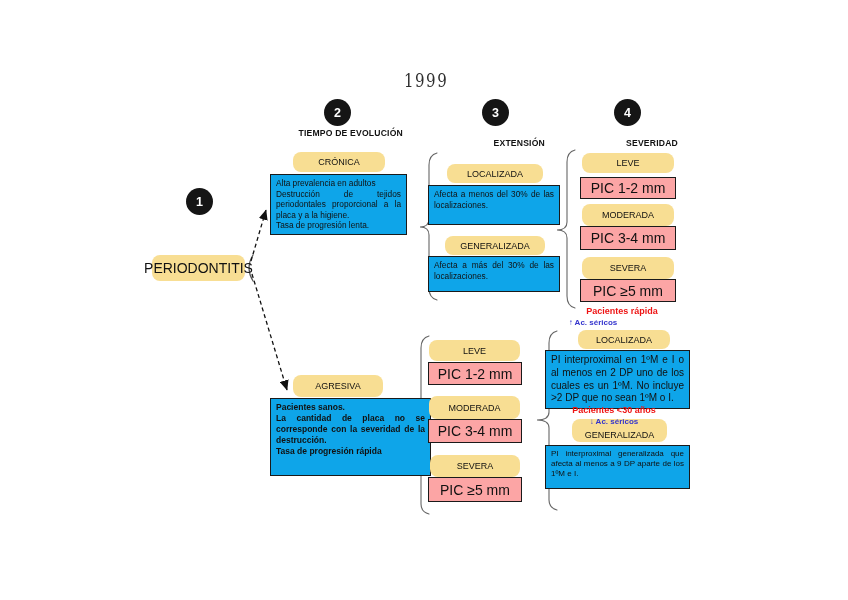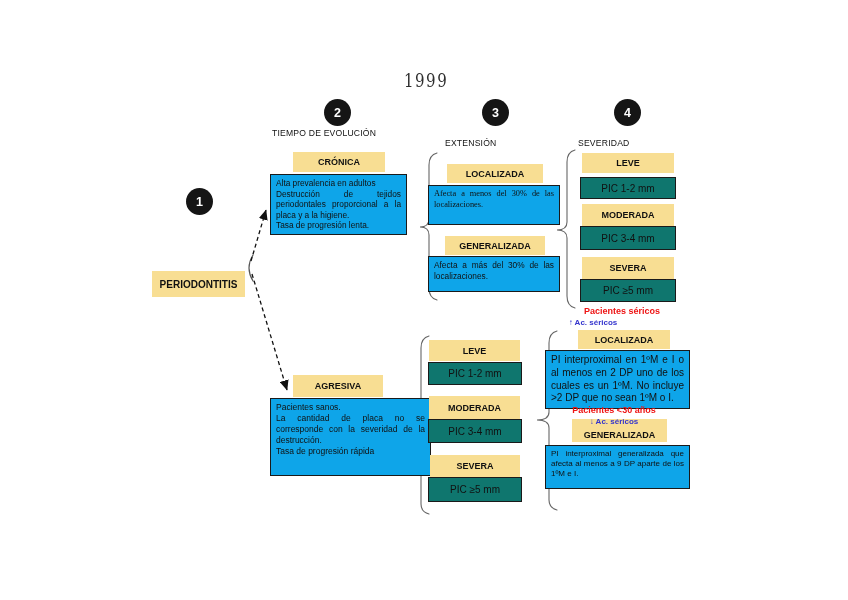--- a/index.html
+++ b/index.html
@@ -3,26 +3,26 @@
 <meta charset="utf-8">
 <style>
   html,body{margin:0;padding:0;background:#fff;}
   .canvas{position:relative;width:740px;height:600px;background:#ffffff;overflow:hidden;
           font-family:"Liberation Sans","DejaVu Sans",sans-serif;color:#111;padding-left:8px;}
   svg.connectors{position:absolute;left:0;top:0;width:848px;height:600px;pointer-events:none;}
   .year{position:absolute;font-family:"DejaVu Serif",serif;font-size:15px;color:#2e2e2e;
         letter-spacing:1.5px;transform:scaleY(1.18);}
   .circle{position:absolute;width:27px;height:27px;border-radius:50%;background:#151515;color:#fff;
           font-weight:bold;font-size:12.5px;display:flex;align-items:center;justify-content:center;}
-  .hdr{position:absolute;font-weight:normal;font-size:8.6px;letter-spacing:.2px;text-align:left;color:#111;}
-  .ylabel{position:absolute;background:var(--yellow,#f8de93);font-weight:bold;font-size:9px;
-          display:flex;align-items:center;justify-content:center;text-align:center;color:#111;}
+  .hdr{position:absolute;font-weight:bold;font-size:8.6px;letter-spacing:.2px;text-align:right;color:#111;}
+  .ylabel{position:absolute;background:var(--yellow,#f8de93);font-weight:normal;font-size:9px;
+          display:flex;align-items:center;justify-content:center;text-align:center;color:#111;border-radius:8px;}
   .wbox{position:absolute;background:#0ea5e9;border:1.3px solid #1a1a1a;font-size:8.3px;
         padding:3px 5px;text-align:justify;white-space:pre-line;line-height:1.28;color:#111;box-sizing:border-box;}
-  .pic{position:absolute;background:#0f766e;border:1.3px solid #1a1a1a;font-size:10px;
+  .pic{position:absolute;background:#fca5a5;border:1.3px solid #1a1a1a;font-size:14px;
        display:flex;align-items:center;justify-content:center;box-sizing:border-box;}
   .note-red{position:absolute;color:var(--red,#ee1414);font-weight:bold;font-size:9px;text-align:center;}
   .note-blue{position:absolute;color:var(--blue,#3434cd);font-weight:bold;font-size:8px;text-align:center;z-index:3;}
 </style>
 </head>
 <body>
 
 <div class="canvas">
 
   <svg class="connectors" viewBox="0 0 848 600">
@@ -50,52 +50,52 @@
 
   <div class="circle" style="left:186px;top:188px;">1</div>
   <div class="circle" style="left:324px;top:99px;">2</div>
   <div class="circle" style="left:482px;top:99px;">3</div>
   <div class="circle" style="left:614px;top:99px;">4</div>
 
   <div class="hdr" style="left:272px;top:128px;width:131px;">TIEMPO DE EVOLUCIÓN</div>
   <div class="hdr" style="left:445px;top:138px;width:100px;">EXTENSIÓN</div>
   <div class="hdr" style="left:578px;top:138px;width:100px;">SEVERIDAD</div>
 
-  <div class="ylabel" style="left:152px;top:271px;width:93px;height:26px;font-size:10px;">PERIODONTITIS</div>
+  <div class="ylabel" style="left:152px;top:255px;width:93px;height:26px;font-size:14px;">PERIODONTITIS</div>
 
   <div class="ylabel" style="left:293px;top:152px;width:92px;height:20px;">CRÓNICA</div>
   <div class="wbox" style="left:270px;top:174px;width:137px;min-height:60px;">Alta prevalencia en adultos
 Destrucción de tejidos periodontales proporcional a la placa y a la higiene.
 Tasa de progresión lenta.</div>
 
   <div class="ylabel" style="left:447px;top:164px;width:96px;height:19px;">LOCALIZADA</div>
-  <div class="wbox" style="left:428px;top:185px;width:132px;min-height:40px;font-family:Liberation Serif, serif;">Afecta a menos del 30% de las localizaciones.</div>
+  <div class="wbox" style="left:428px;top:185px;width:132px;min-height:40px;">Afecta a menos del 30% de las localizaciones.</div>
   <div class="ylabel" style="left:445px;top:236px;width:100px;height:19px;">GENERALIZADA</div>
   <div class="wbox" style="left:428px;top:256px;width:132px;min-height:36px;">Afecta a más del 30% de las localizaciones.</div>
 
   <div class="ylabel" style="left:582px;top:153px;width:92px;height:20px;">LEVE</div>
   <div class="pic" style="left:580px;top:177px;width:96px;height:22px;">PIC 1-2 mm</div>
   <div class="ylabel" style="left:582px;top:204px;width:92px;height:22px;">MODERADA</div>
   <div class="pic" style="left:580px;top:226px;width:96px;height:24px;">PIC 3-4 mm</div>
   <div class="ylabel" style="left:582px;top:257px;width:92px;height:22px;">SEVERA</div>
   <div class="pic" style="left:580px;top:279px;width:96px;height:23px;">PIC ≥5 mm</div>
 
   <div class="ylabel" style="left:293px;top:375px;width:90px;height:22px;">AGRESIVA</div>
-  <div class="wbox" style="left:270px;top:398px;width:161px;min-height:78px;font-size:8.5px;">Pacientes sanos.
+  <div class="wbox" style="left:270px;top:398px;width:161px;min-height:78px;font-size:8.5px;font-weight:bold;">Pacientes sanos.
 La cantidad de placa no se corresponde con la severidad de la destrucción.
 Tasa de progresión rápida</div>
 
   <div class="ylabel" style="left:429px;top:340px;width:91px;height:21px;">LEVE</div>
   <div class="pic" style="left:428px;top:362px;width:94px;height:23px;">PIC 1-2 mm</div>
   <div class="ylabel" style="left:429px;top:396px;width:91px;height:23px;">MODERADA</div>
   <div class="pic" style="left:428px;top:419px;width:94px;height:24px;">PIC 3-4 mm</div>
   <div class="ylabel" style="left:430px;top:455px;width:90px;height:22px;">SEVERA</div>
   <div class="pic" style="left:428px;top:477px;width:94px;height:25px;">PIC ≥5 mm</div>
 
-  <div class="note-red" style="left:568px;top:306px;width:108px;">Pacientes séricos</div>
+  <div class="note-red" style="left:568px;top:306px;width:108px;">Pacientes rápida</div>
   <div class="note-blue" style="left:539px;top:318px;width:108px;">↑ Ac. séricos</div>
   <div class="ylabel" style="left:578px;top:330px;width:92px;height:19px;">LOCALIZADA</div>
   <div class="wbox" style="left:545px;top:350px;width:145px;min-height:52px;font-size:10px;">PI interproximal en 1ºM e I o al menos en 2 DP uno de los cuales es un 1ºM. No incluye &gt;2 DP que no sean 1ºM o I.</div>
 
   <div class="note-red" style="left:560px;top:405px;width:108px;">Pacientes &lt;30 años</div>
   <div class="note-blue" style="left:560px;top:417px;width:108px;">↓ Ac. séricos</div>
   <div class="ylabel" style="left:572px;top:419px;width:95px;height:21px;align-items:flex-end;padding-bottom:2px;">GENERALIZADA</div>
   <div class="wbox" style="left:545px;top:445px;width:145px;min-height:44px;font-size:8px;">PI interproximal generalizada que afecta al menos a 9 DP aparte de los 1ºM e I.</div>
 
 </div>

